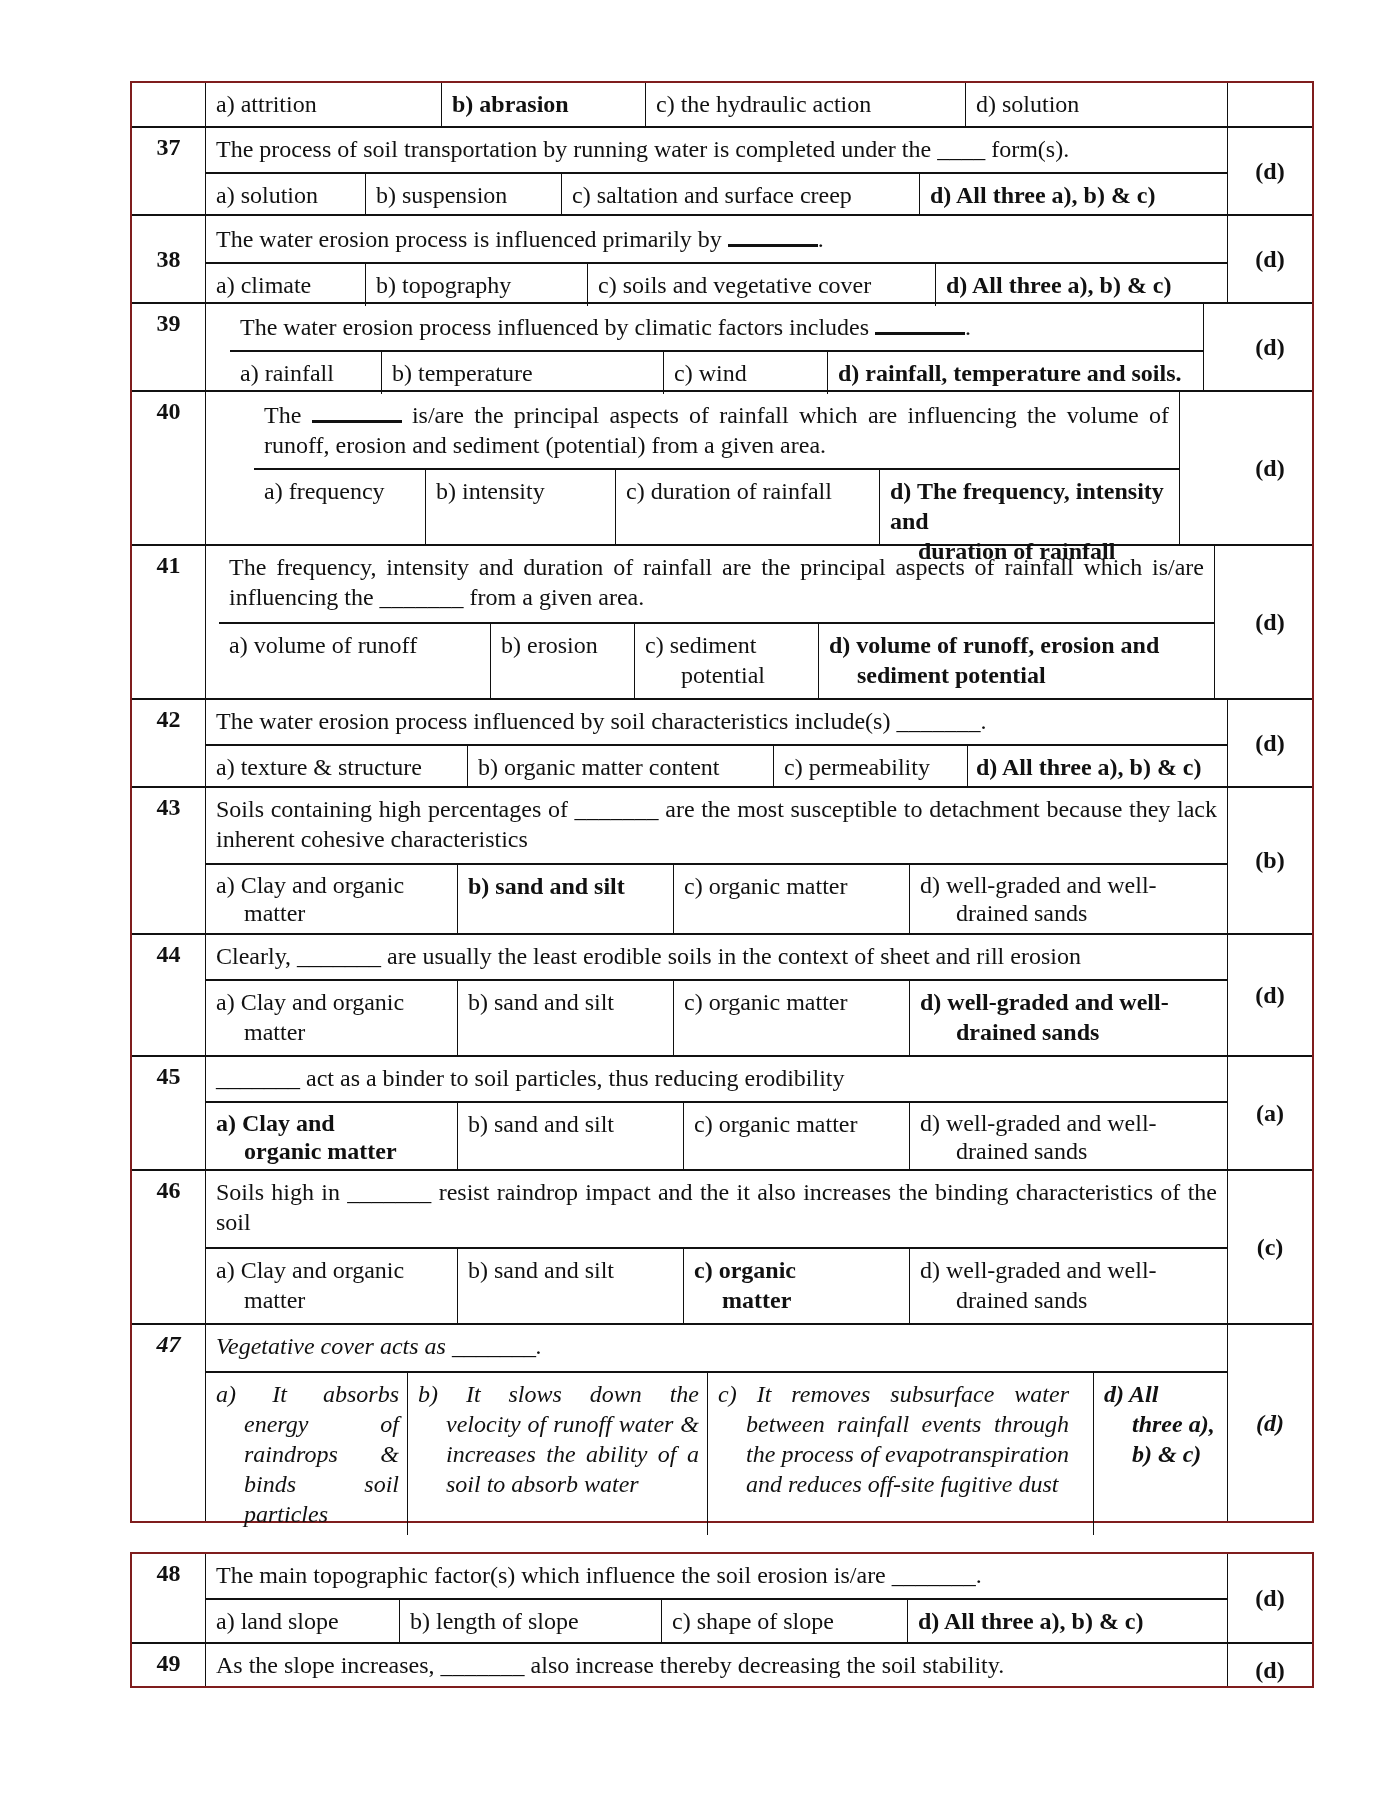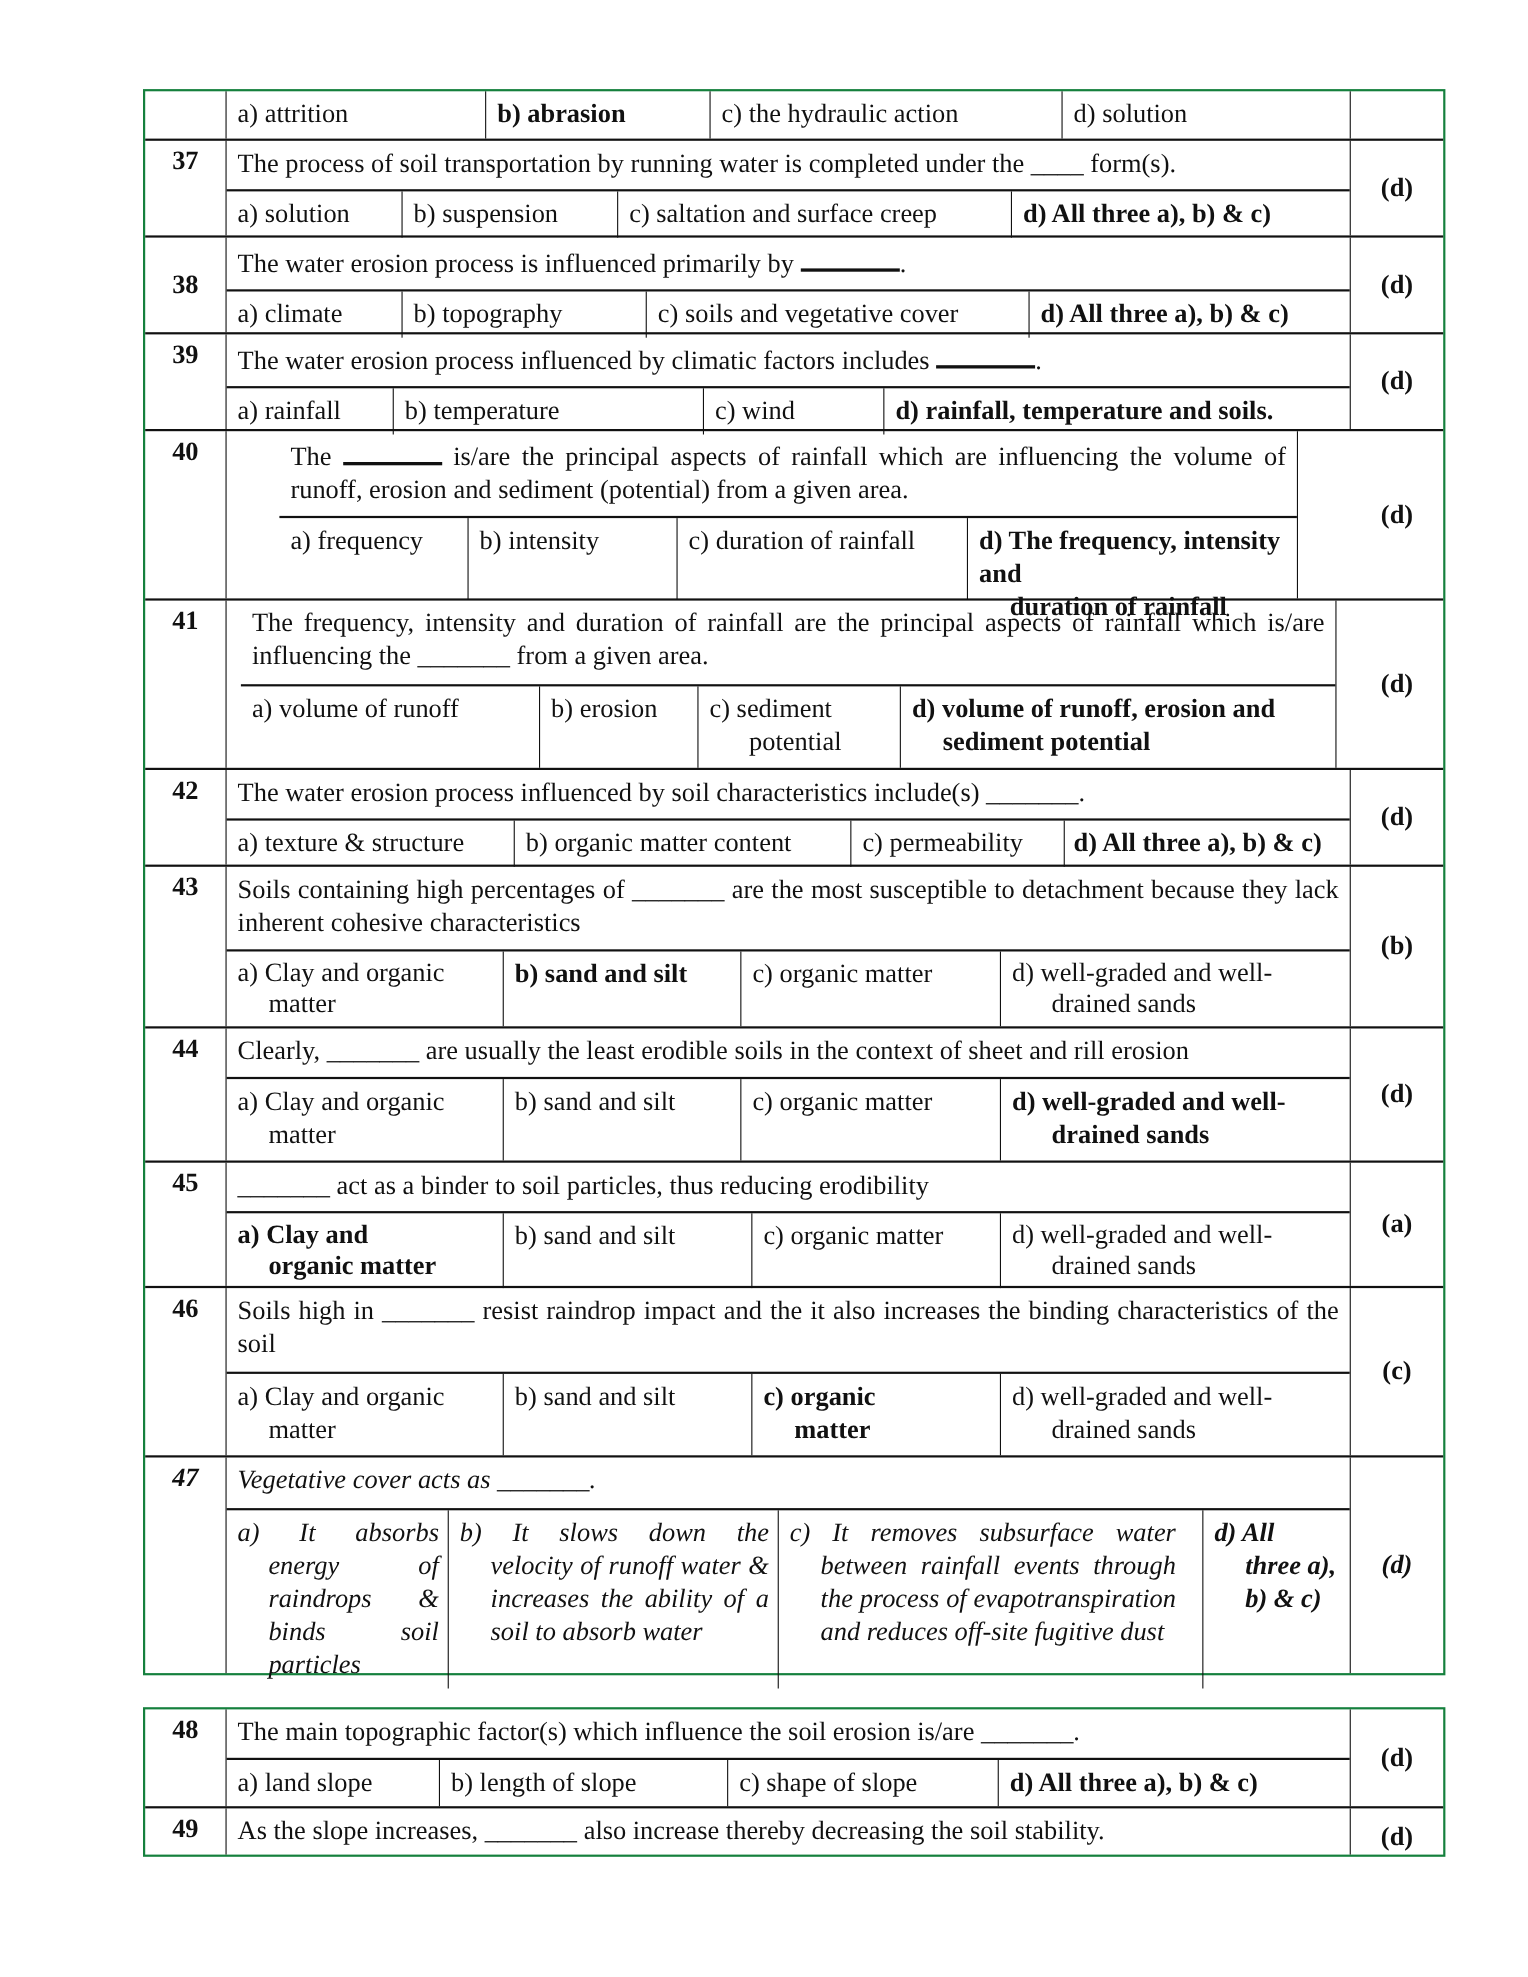--- a/index.html
+++ b/index.html
@@ -1,17 +1,17 @@
 <!DOCTYPE html>
 <html><head>
 <meta charset="utf-8">
 <style>
   html, body { margin:0; padding:0; background:#ffffff; }
   body { width:1389px; height:1797px; position:relative; font-family:"Liberation Serif", serif; color:#111; }
-  .tbl { position:absolute; left:130px; width:1184px; border:2px solid #15803d; box-sizing:border-box; }
+  .tbl { position:absolute; left:130px; width:1184px; border:2px solid #7f1d1d; box-sizing:border-box; }
   .row { display:flex; border-top:2px solid #111; box-sizing:border-box; }
   .row.first { border-top:none; }
   .num { width:74px; flex:none; border-right:1px solid #111; font-weight:bold; font-size:24px; text-align:center; padding-top:6px; box-sizing:border-box; }
   .body { flex:1; display:flex; flex-direction:column; border-right:1px solid #111; }
   .ans { width:84px; flex:none; font-weight:bold; font-size:24px; display:flex; align-items:center; justify-content:center; }
   .q { font-size:24px; line-height:30px; padding:6px 10px 8px 10px; text-align:justify; flex:1; }
   .opts { display:flex; border-top:2px solid #111; font-size:24px; }
   .opt { border-right:1px solid #111; padding:6px 10px; line-height:30px; box-sizing:border-box; }
   .opt:last-child { border-right:none; }
   .opt.b { font-weight:bold; }
@@ -58,21 +58,21 @@
       <div class="opts">
         <div class="opt" style="width:160px">a) climate</div>
         <div class="opt" style="width:222px">b) topography</div>
         <div class="opt" style="width:348px">c) soils and vegetative cover</div>
         <div class="opt b" style="flex:1">d) All three a), b) &amp; c)</div>
       </div>
     </div>
     <div class="ans">(d)</div>
   </div>
 
-  <div class="row" style="height:88px;">
+  <div class="row" style="height:88px;gap:24px;">
     <div class="num">39</div>
     <div class="body">
       <div class="q"><span>The water erosion process influenced by climatic factors includes</span> <span class="blank"></span>.</div>
       <div class="opts">
         <div class="opt" style="width:152px">a) rainfall</div>
         <div class="opt" style="width:282px">b) temperature</div>
         <div class="opt" style="width:164px">c) wind</div>
         <div class="opt b" style="flex:1">d) rainfall, temperature and soils.</div>
       </div>
     </div>

